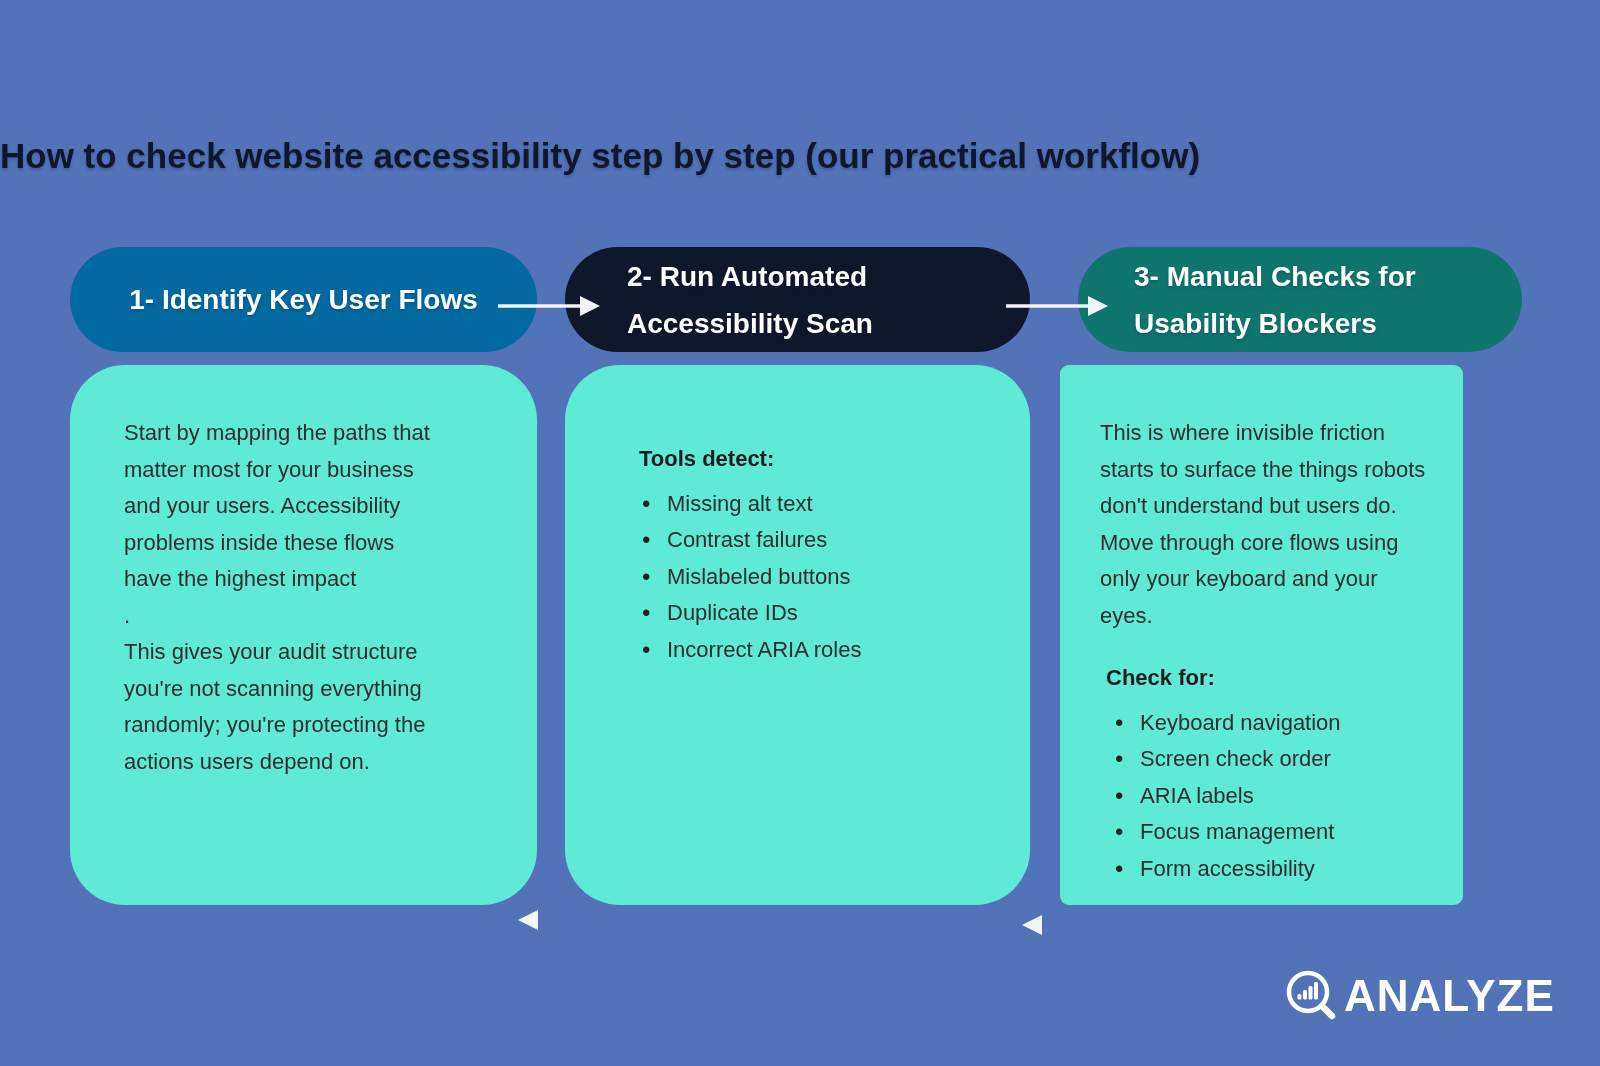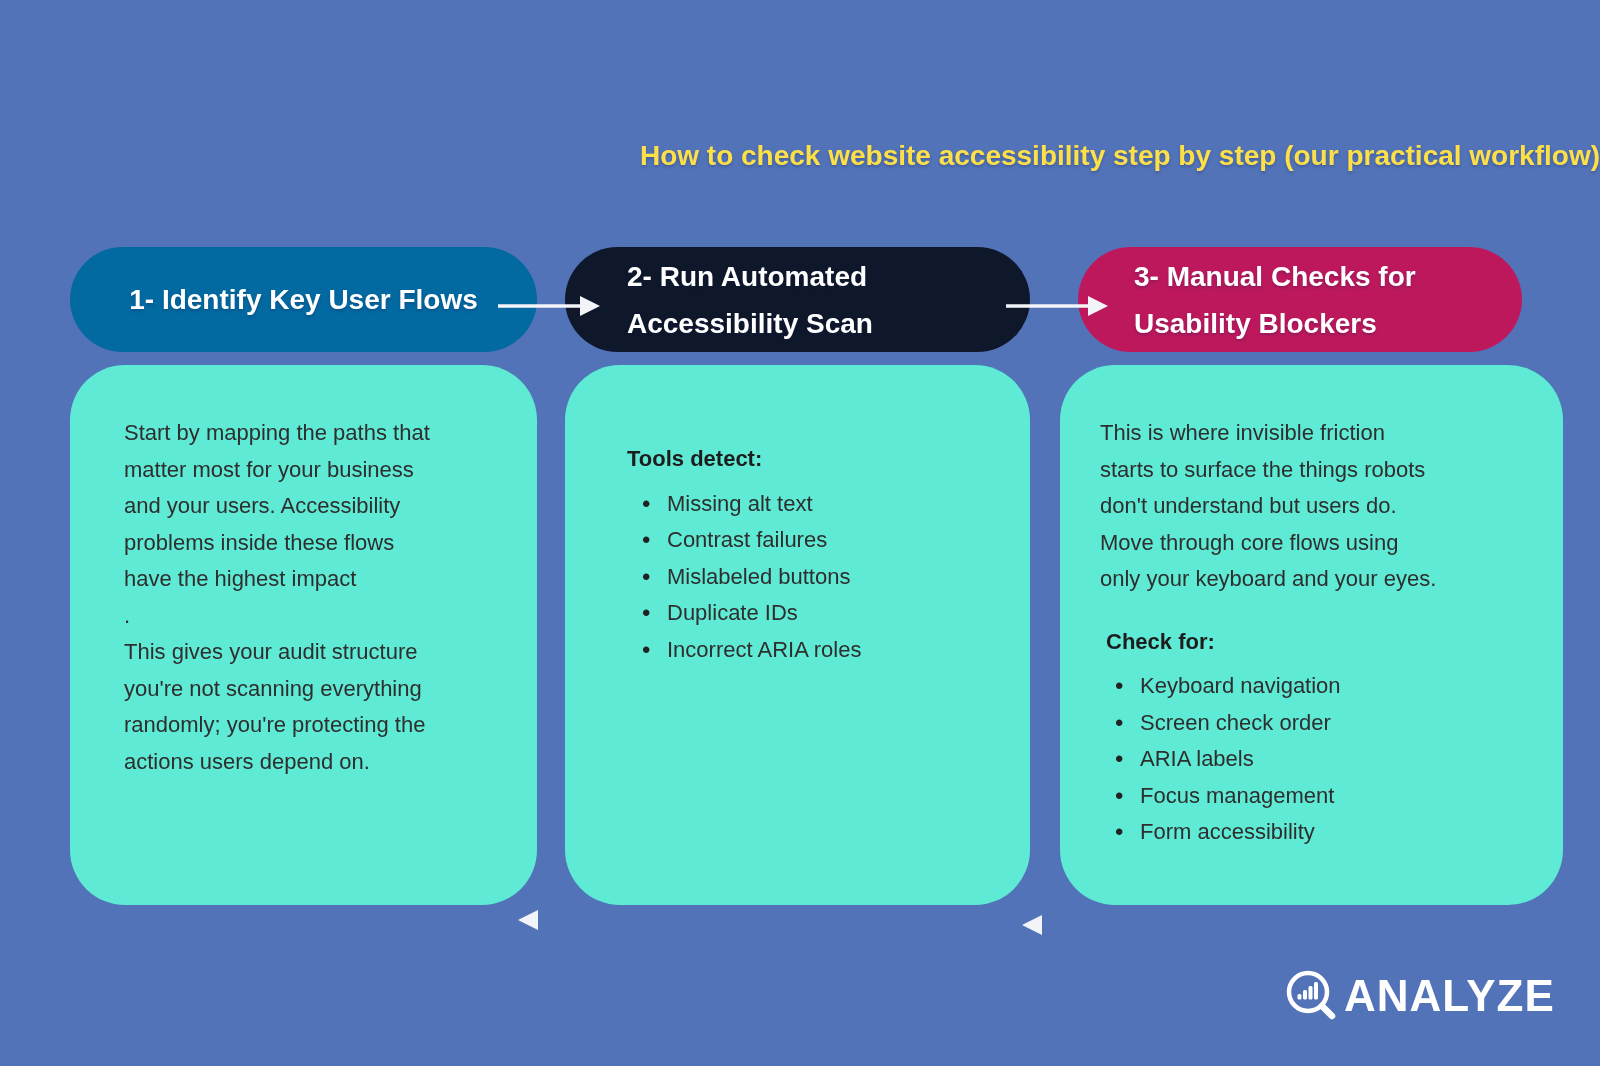--- a/index.html
+++ b/index.html
@@ -5,23 +5,23 @@
   html,body{margin:0;padding:0;}
   .canvas{
     position:relative;
     width:1600px;height:1066px;
     background:#5273b8;
     overflow:hidden;
     font-family:"Liberation Sans", sans-serif;
   }
   .title{
     position:absolute;left:0;right:0;top:136px;
-    text-align:right;
-    font-size:28px;font-weight:bold;line-height:40px;
-    color:#fde047;
+    text-align:left;
+    font-size:35px;font-weight:bold;line-height:40px;
+    color:#0f172a;
     text-shadow:0 2px 3px rgba(25,40,90,.30);
     white-space:pre-line;
   }
   .pill{
     position:absolute;top:247px;height:105px;
     border-radius:53px;
     display:flex;align-items:center;
     color:#ffffff;font-weight:bold;font-size:28px;line-height:47px;
     text-shadow:0 2px 3px rgba(20,35,80,.28);
     white-space:pre-line;
@@ -31,24 +31,24 @@
   .pill-2{left:565px;width:465px;padding-left:62px;}
   .pill-3{left:1078px;width:444px;padding-left:56px;}
   .card{
     position:absolute;top:365px;height:540px;
     background:#5eead4;border-radius:55px;
     box-sizing:border-box;
     color:#2e2e2e;font-size:22px;line-height:36.5px;
   }
   .card-1{left:70px;width:467px;padding:50px 48px 0 54px;}
   .card-2{left:565px;width:465px;padding:50px 36px 0 62px;}
-  .card-3{left:1060px;width:503px;padding:50px 28px 0 40px;}
+  .card-3{left:1060px;width:403px;padding:50px 28px 0 40px;border-radius:9px;}
   .body-text{margin:0;white-space:pre-line;}
   .list-head{
-    margin:26px 0 8px 0;font-weight:bold;color:#1d1d1d;font-size:22px;
+    margin:26px 0 8px 12px;font-weight:bold;color:#1d1d1d;font-size:22px;
   }
   .card-3 .list-head{margin-left:6px;}
   ul.bullets{list-style:none;margin:0;padding:0;}
   ul.bullets li{
     position:relative;padding-left:40px;line-height:36.5px;
   }
   ul.bullets li::before{
     content:"\2022";
     position:absolute;left:15px;top:0;
     font-size:24px;color:#222;
@@ -70,21 +70,21 @@
 
   <div class="title">How to check website accessibility step by step (our practical workflow)</div>
 
   <div class="pill pill-1" style="background: #0369a1;">
     <span>1- Identify Key User Flows</span>
   </div>
   <div class="pill pill-2" style="background: #0f172a;">
     <span>2- Run Automated
 Accessibility Scan</span>
   </div>
-  <div class="pill pill-3" style="background: #be185d;">
+  <div class="pill pill-3" style="background: #0f766e;">
     <span>3- Manual Checks for
 Usability Blockers</span>
   </div>
 
   <svg class="arrow" style="left:498px;top:290px" width="104" height="32">
     <line x1="0" y1="16" x2="84" y2="16" stroke="#f3f4f8" stroke-width="3.5"></line>
     <polygon points="82,6 102,16 82,26" fill="#f3f4f8"></polygon>
   </svg>
   <svg class="arrow" style="left:1006px;top:290px" width="104" height="32">
     <line x1="0" y1="16" x2="84" y2="16" stroke="#f3f4f8" stroke-width="3.5"></line>

